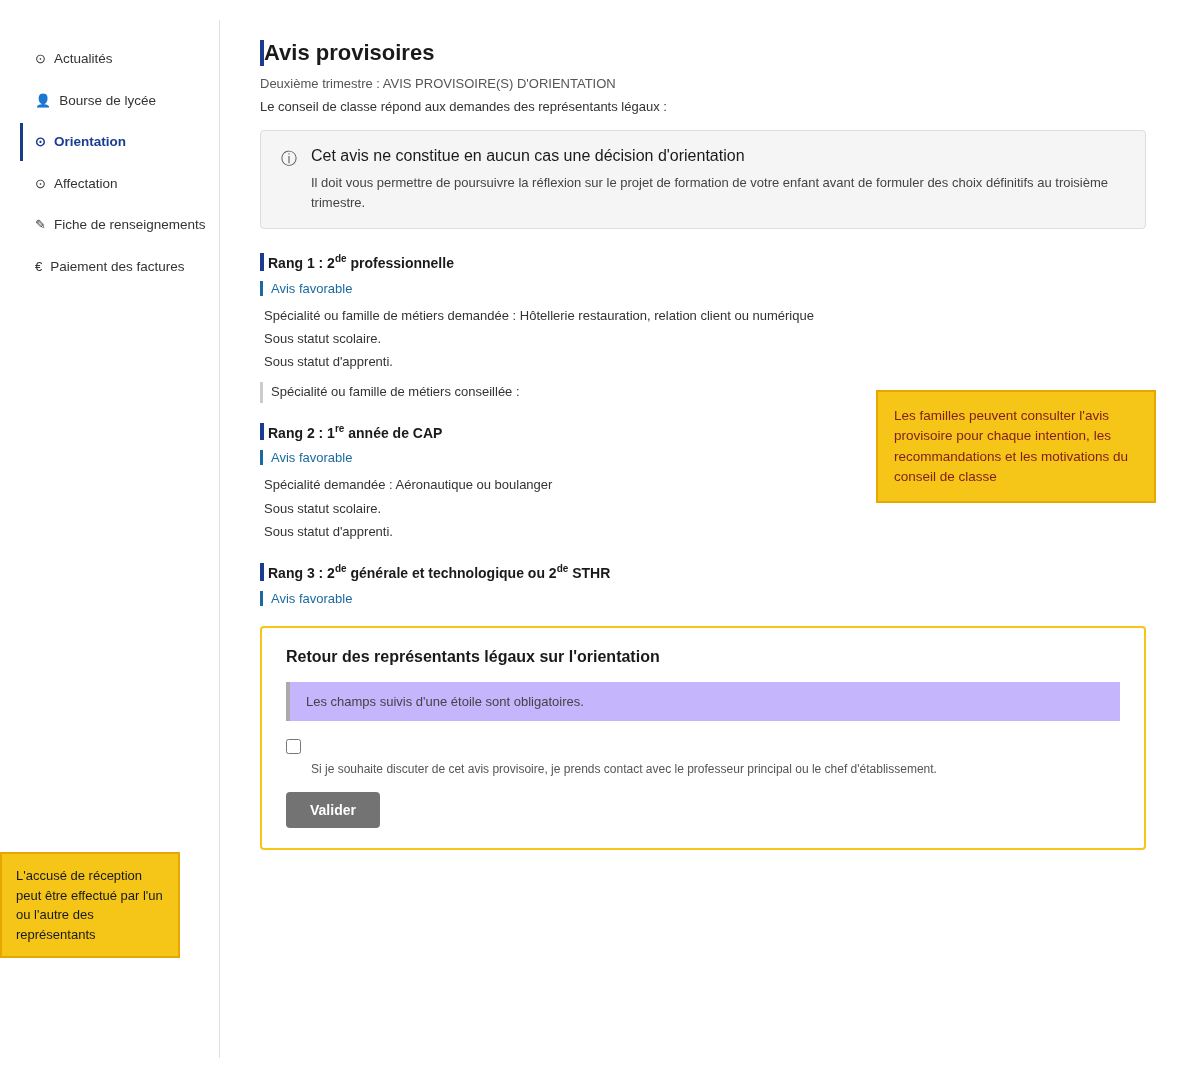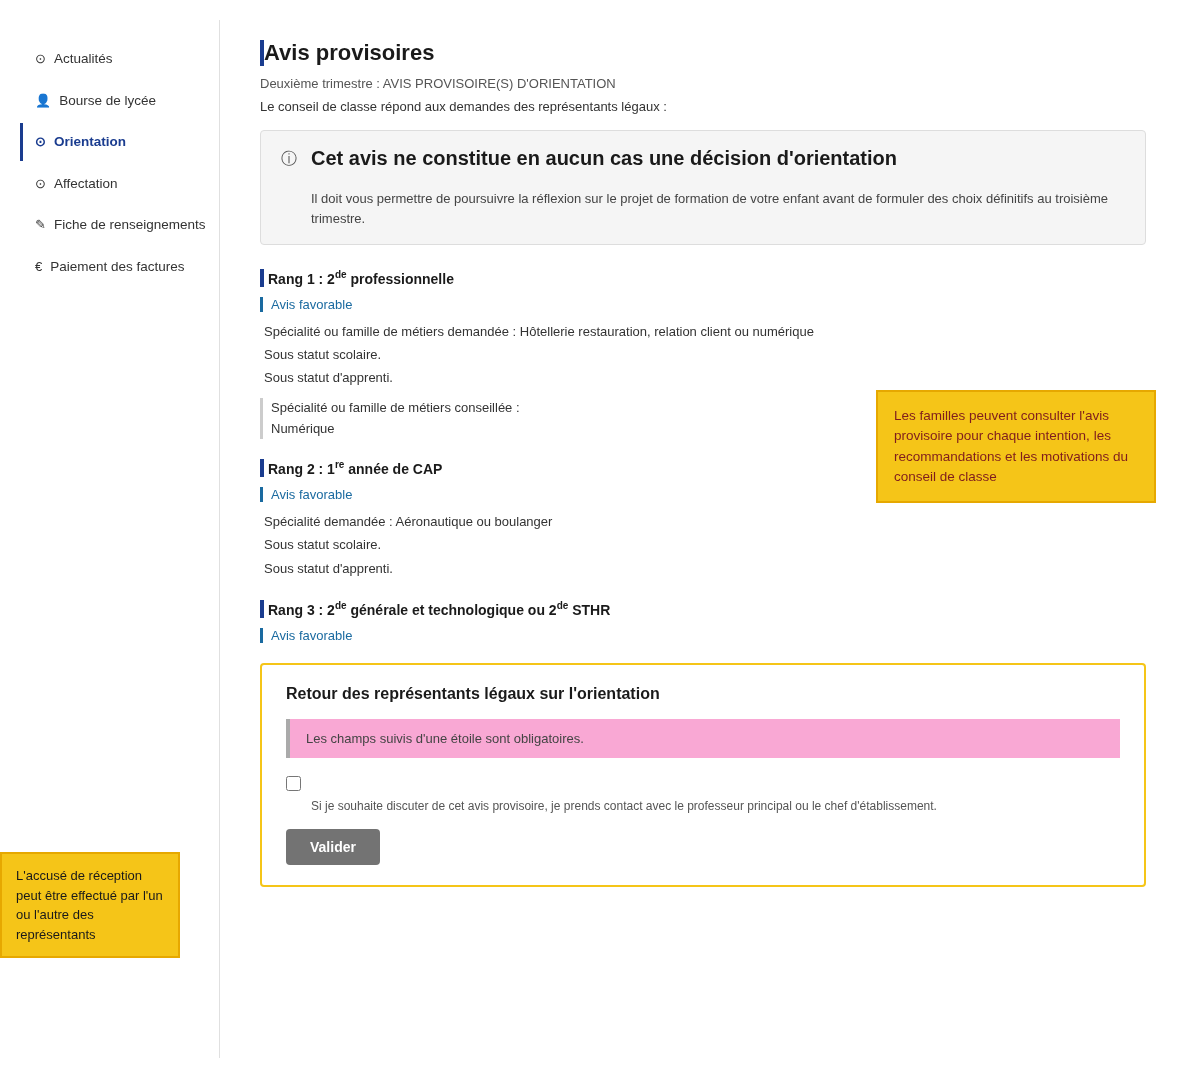--- a/index.html
+++ b/index.html
@@ -81,24 +81,24 @@
       display: flex;
       gap: 14px;
     }
     .info-box .info-icon {
       font-size: 16px;
       color: #555;
       flex-shrink: 0;
       margin-top: 2px;
     }
     .info-box-content .info-title {
-      font-size: 20px;
-      font-weight: 700;
-      color: #1a1a1a;
-      margin-bottom: 19px;
+      font-size: 16px;
+      font-weight: 400;
+      color: #1a1a1a;
+      margin-bottom: 8px;
     }
     .info-box-content .info-body {
       font-size: 13px;
       color: #444;
       line-height: 1.5;
     }
     
     .rank-section {
       margin-bottom: 20px;
     }
@@ -157,21 +157,21 @@
       padding: 20px 24px;
       margin-top: 20px;
     }
     .return-title {
       font-size: 16px;
       font-weight: 700;
       color: #1a1a1a;
       margin-bottom: 16px;
     }
     .return-notice {
-      background: #f9a8d4;
+      background: #c4b5fd;
       border-left: 4px solid #aaa;
       padding: 12px 16px;
       font-size: 13px;
       color: #444;
       margin-bottom: 16px;
     }
     .checkbox-row {
       display: flex;
       align-items: flex-start;
       gap: 10px;
@@ -269,21 +269,20 @@
         <span>Rang 1 : 2</span><sup>de</sup><span> professionnelle</span>
       </div>
       <div class="avis-label">Avis favorable</div>
       <div class="rank-details">
         <div>Spécialité ou famille de métiers demandée : Hôtellerie restauration, relation client ou numérique</div>
         <div>Sous statut scolaire.</div>
         <div>Sous statut d'apprenti.</div>
       </div>
       <div class="specialite-conseille">
         <div>Spécialité ou famille de métiers conseillée :</div>
-        <div>Numérique</div>
       </div>
     </div>
 
     <div class="tooltip-box">Les familles peuvent consulter l'avis provisoire pour chaque intention, les recommandations et les motivations du conseil de classe</div>
 
     <div class="rank-section">
       <div class="rank-title">
         <span>Rang 2 : 1</span><sup>re</sup><span> année de CAP</span>
       </div>
       <div class="avis-label">Avis favorable</div>

